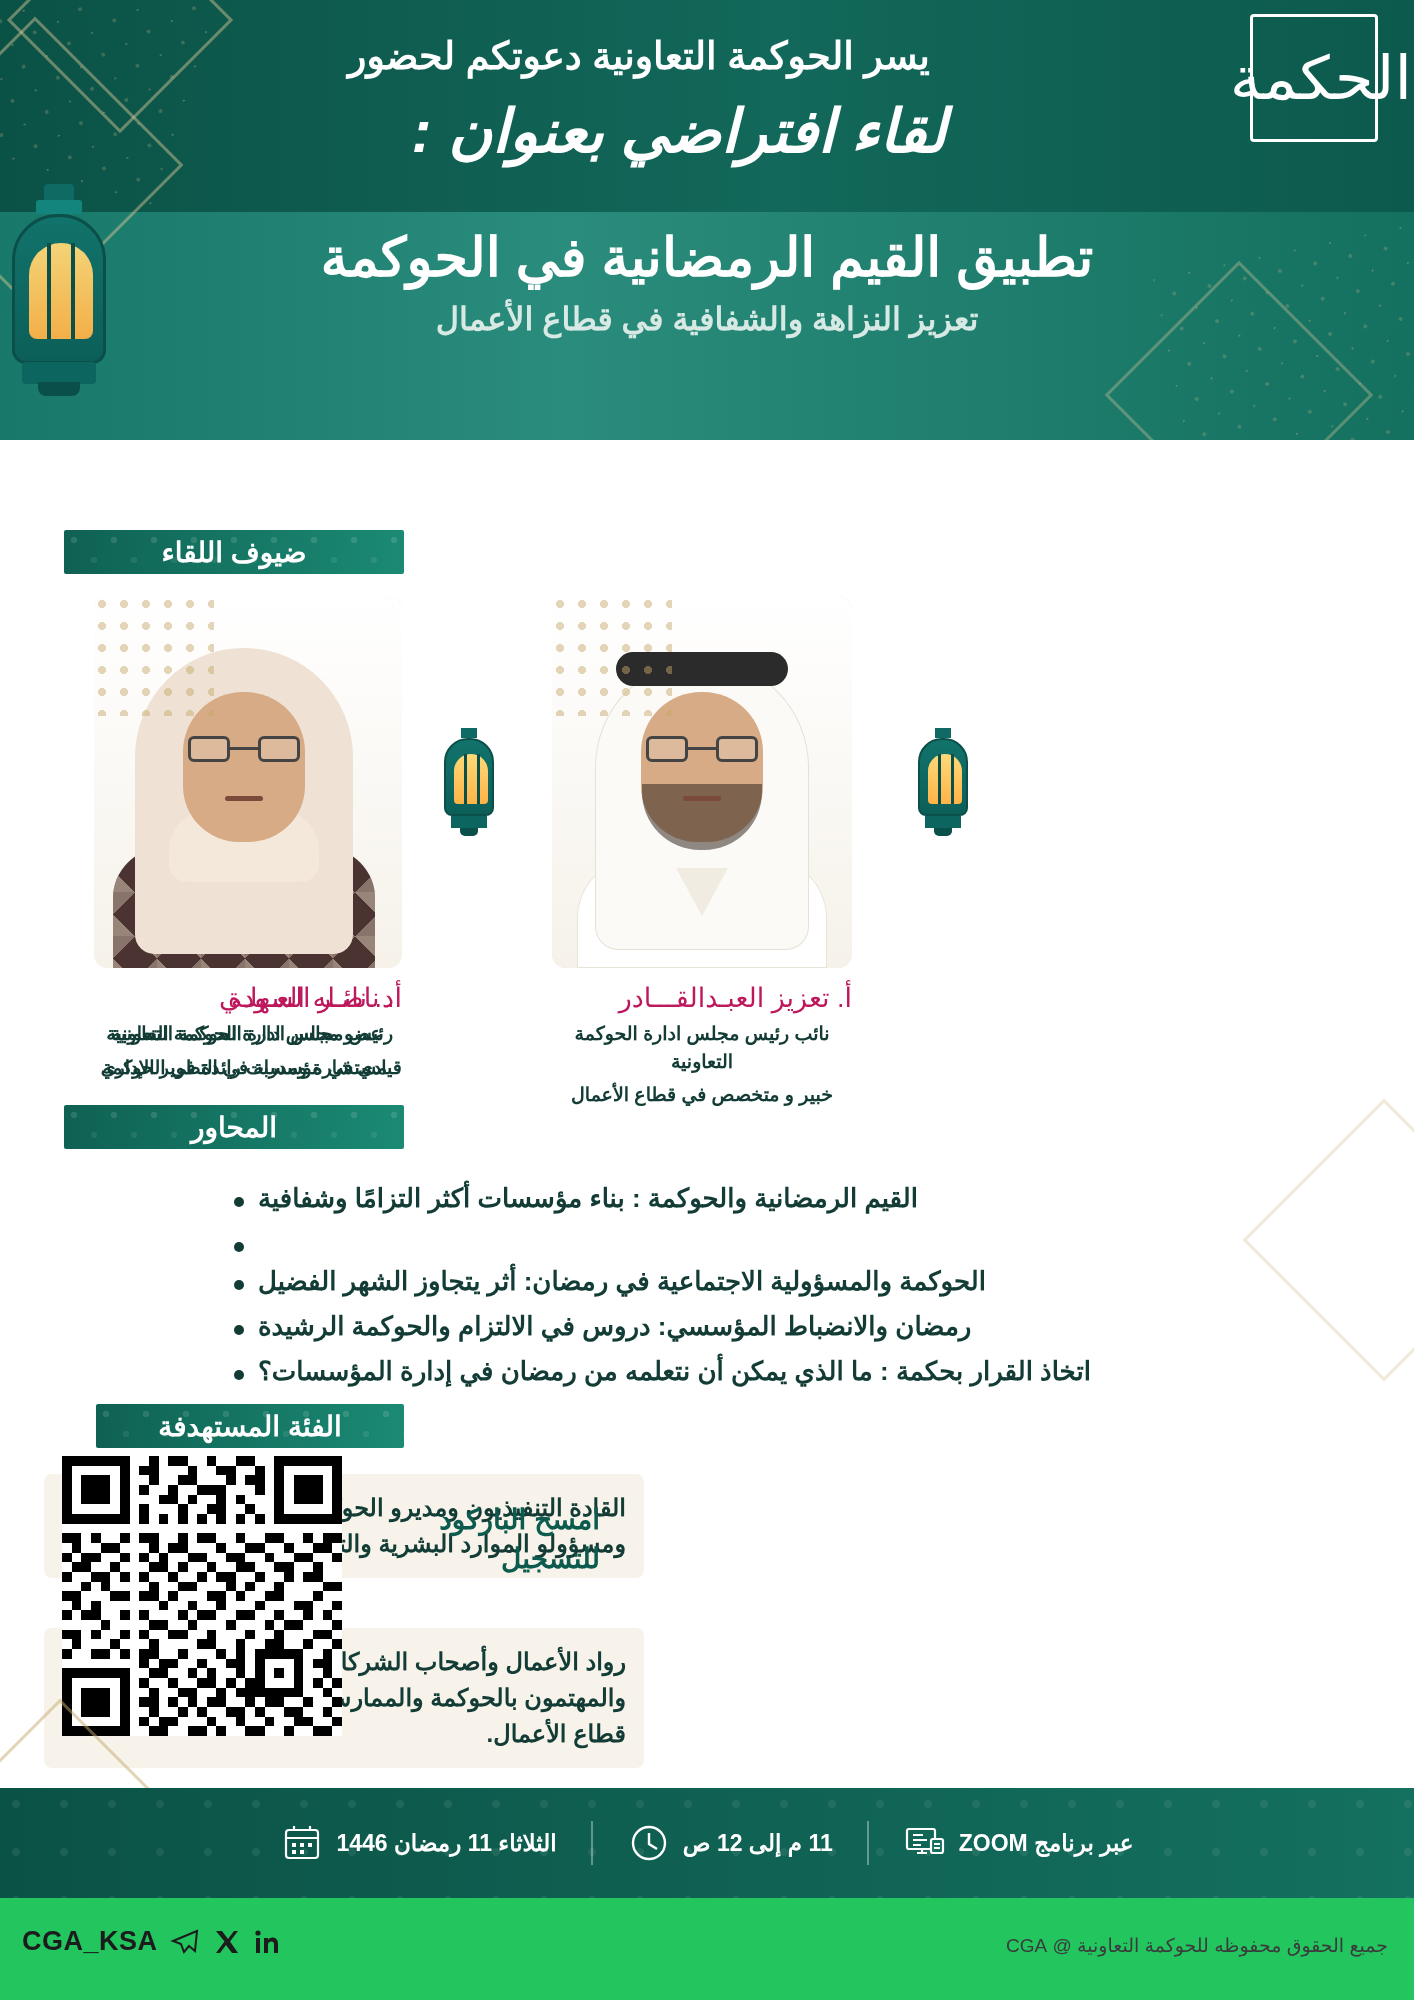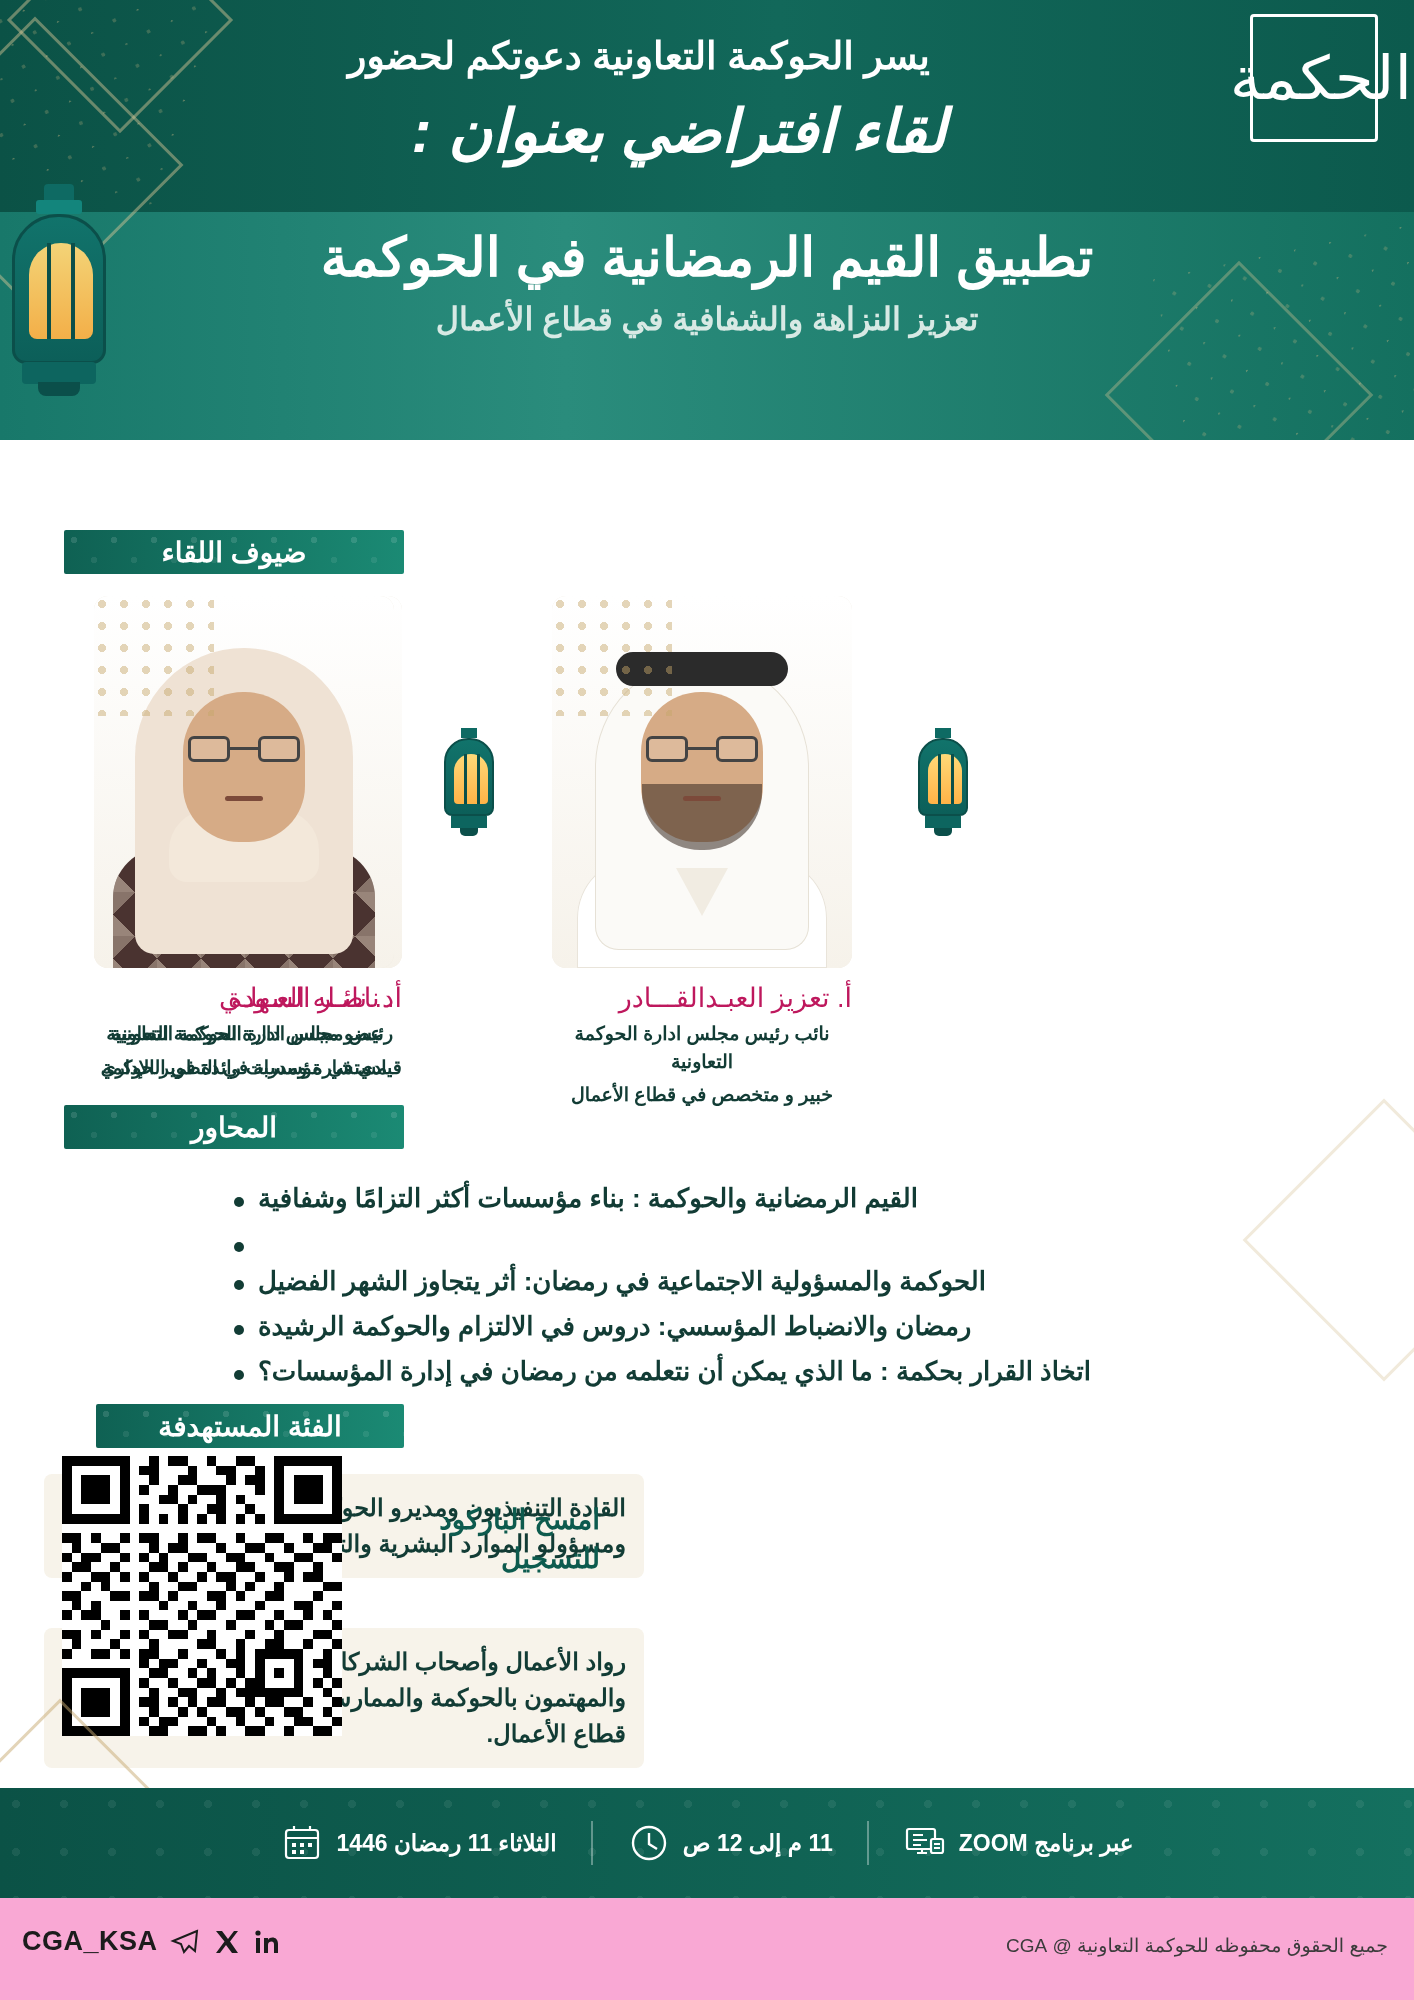--- a/index.html
+++ b/index.html
@@ -281,21 +281,21 @@
     background-image:
       radial-gradient(circle at 16px 16px, rgba(255,255,255,.07) 0 4px, transparent 4px);
     background-size:48px 48px;
   }
   .fb-item { position:relative; z-index:2; display:flex; align-items:center; gap:12px; color:#ffffff; font-size:23px; font-weight:bold; }
   .fb-sep { position:relative; z-index:2; width:2px; height:44px; background:rgba(255,255,255,.35); }
   .fb-ico { width:44px; height:44px; color:#ffffff; }
 
   
   .bottom {
-    position:absolute; left:0; top:1898px; width:1414px; height:102px; background:#f9a8d4;padding-left:32px;
+    position:absolute; left:0; top:1898px; width:1414px; height:102px; background:#22c55e;padding-left:32px;
   }
   .social { position:absolute; left:22px; top:28px; display:flex; align-items:center; gap:12px; }
   .social .handle { color:#1c1c1c; font-size:27px; font-weight:bold; letter-spacing:.5px; }
   .social .ico { width:30px; height:30px; color:#1c1c1c; }
   .rights { position:absolute; right:26px; top:36px; color:#3b3b3b; font-size:19px; }
 
   .corner-geo {
     position:absolute; left:-40px; top:1740px; width:200px; height:200px;
     border:3px solid rgba(199,170,113,.5); transform:rotate(45deg);
   }

